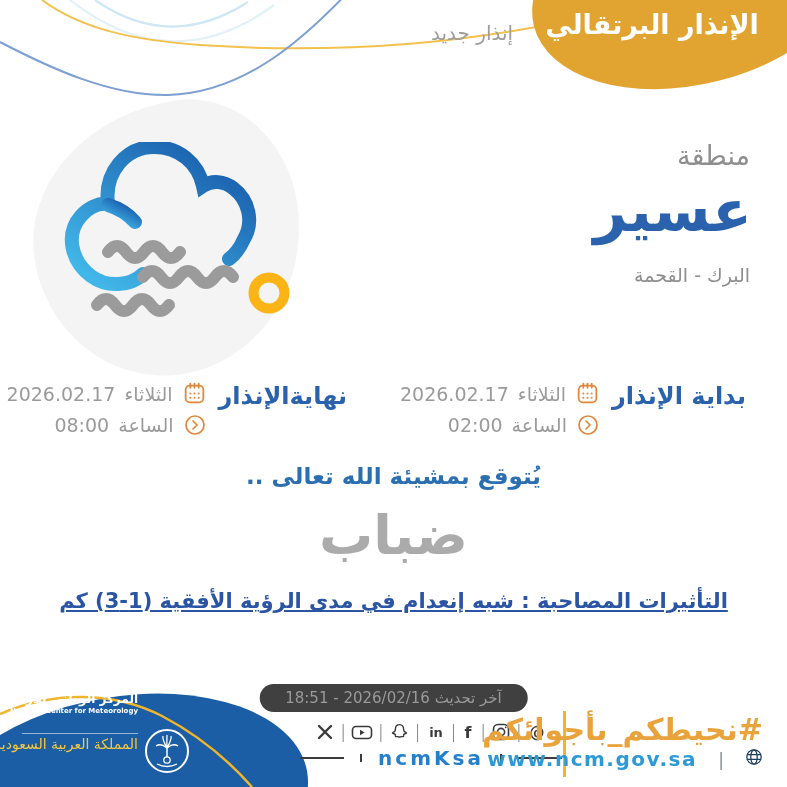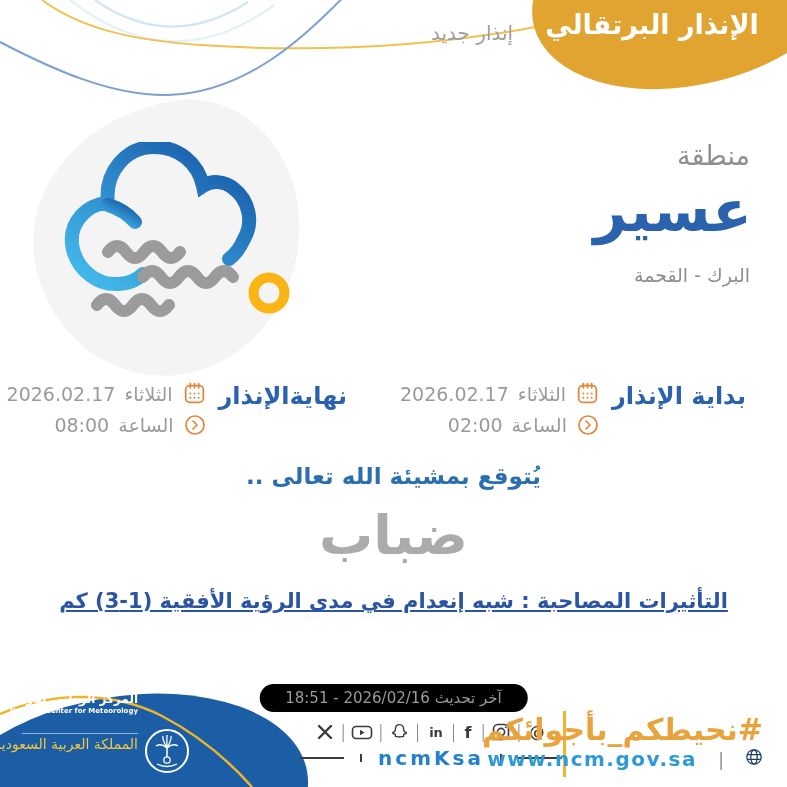--- a/index.html
+++ b/index.html
@@ -50,21 +50,21 @@
   
   .fc-intro { top:463px; left:0; width:100%; text-align:center; color:#2C6FB0;
               font-size:23px; font-weight:bold; direction:rtl; }
   .fc-phenom { top:504px; left:0; width:100%; text-align:center; color:#ABABAB;
                font-size:54px; font-weight:bold; direction:rtl; }
   .fc-effects { top:589px; left:0; width:100%; text-align:center; color:#2B55A4;
                 font-size:21px; font-weight:bold; direction:rtl;text-decoration:underline; }
 
   
   .update-pill { top:684px; left:50%; transform:translateX(-50%);
-    background:#000000; border-radius:16px; padding:5px 26px;
+    background:#404040; border-radius:16px; padding:5px 26px;
     color:#9A9A9A; font-size:15px; direction:rtl; white-space:nowrap; z-index:3; }
 
   
   .footer-blob { bottom:-125px; left:-70px; width:380px; height:215px;
     background:#1B5EA6; border-radius:50%; transform:rotate(-10deg); z-index:1; }
   #footer-curve { left:0; top:672px; width:270px; height:115px; z-index:2; }
   #ncm-emblem { left:143px; top:727px; width:48px; height:48px; z-index:3; }
   .org-text { left:22px; top:692px; width:116px; direction:rtl; text-align:right; z-index:3; }
   .org-ar { color:#fff; font-size:12px; font-weight:bold; white-space:nowrap; }
   .org-en { color:#fff; font-size:7px; font-weight:bold; white-space:nowrap; margin-top:1px; }

